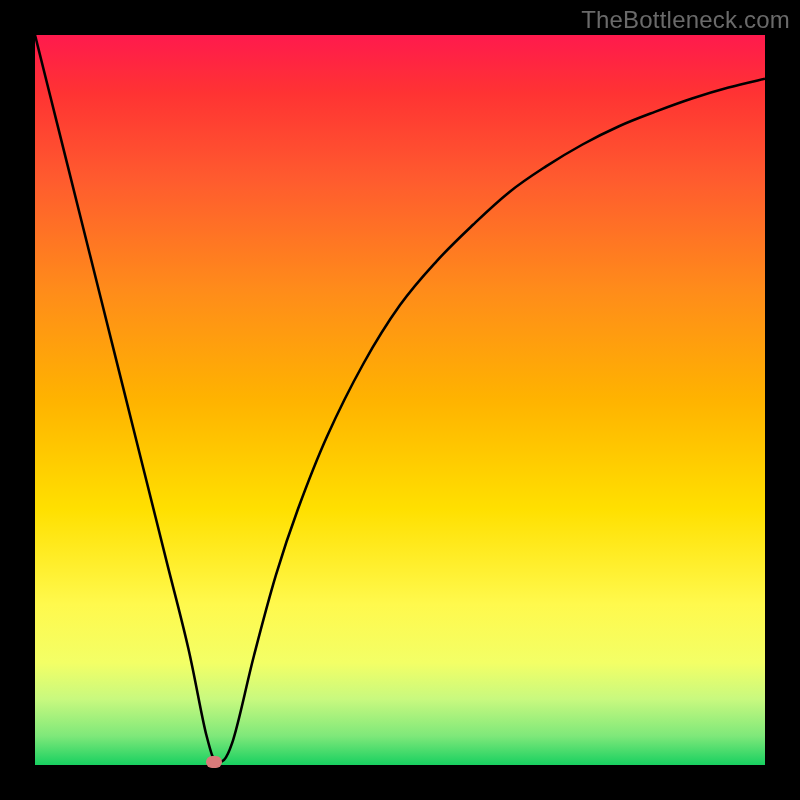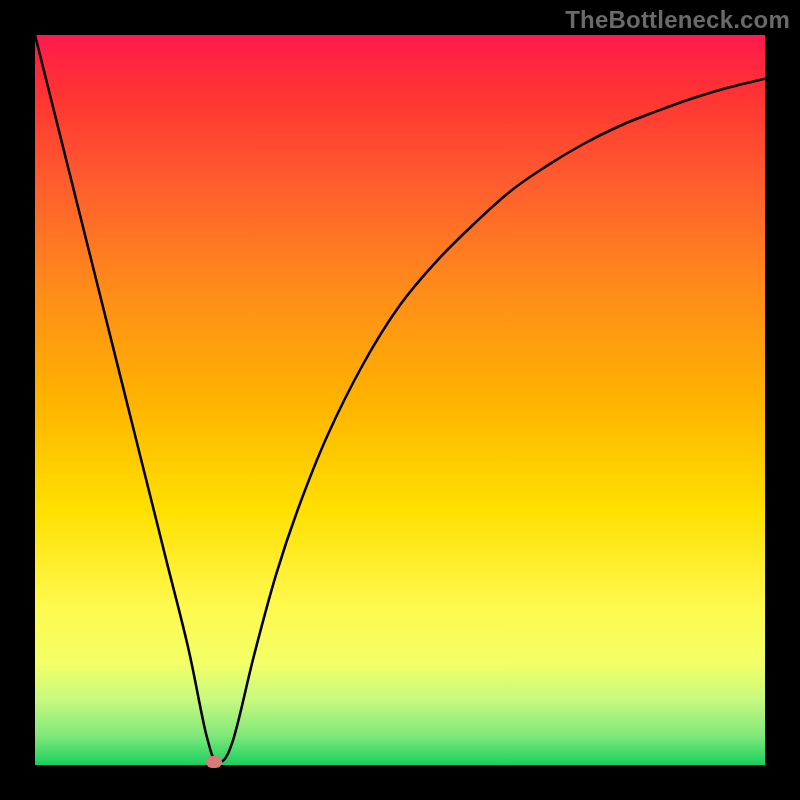--- a/index.html
+++ b/index.html
@@ -41,21 +41,21 @@
     top: 0;
     width: 730px;
     height: 730px;
   }
   .watermark {
     position: absolute;
     top: 6px;
     right: 10px;
     color: #6a6a6a;
     font-size: 24px;
-    font-weight: 700;
+    font-weight: 400;
     letter-spacing: 0.2px;
   }
   .marker {
     position: absolute;
     width: 16px;
     height: 12px;
     background: #d97a7a;
     border-radius: 6px;
     transform: translate(-50%, -50%);
   }

